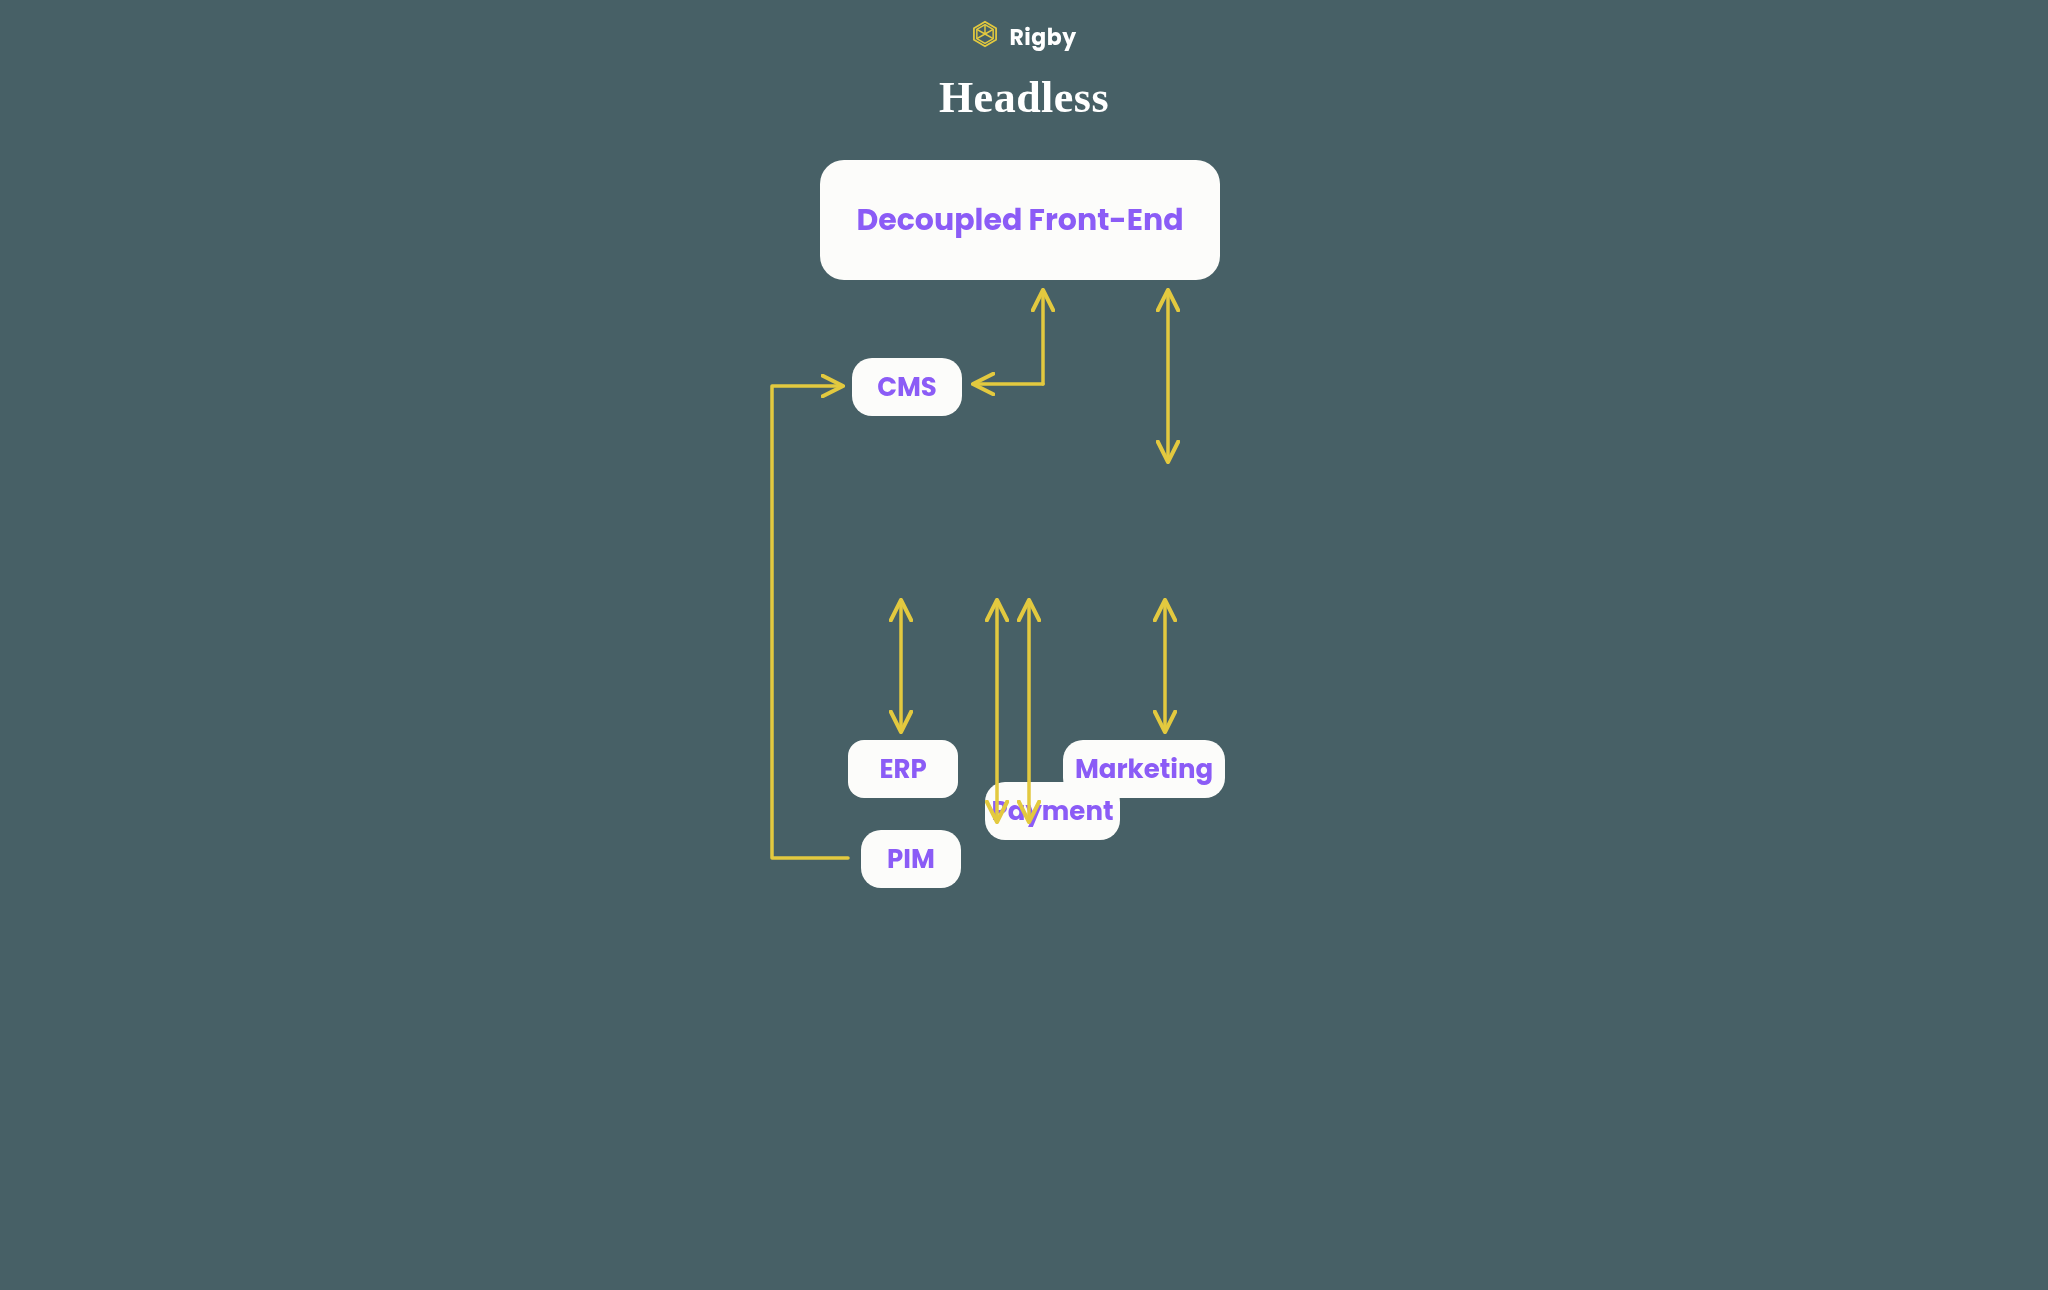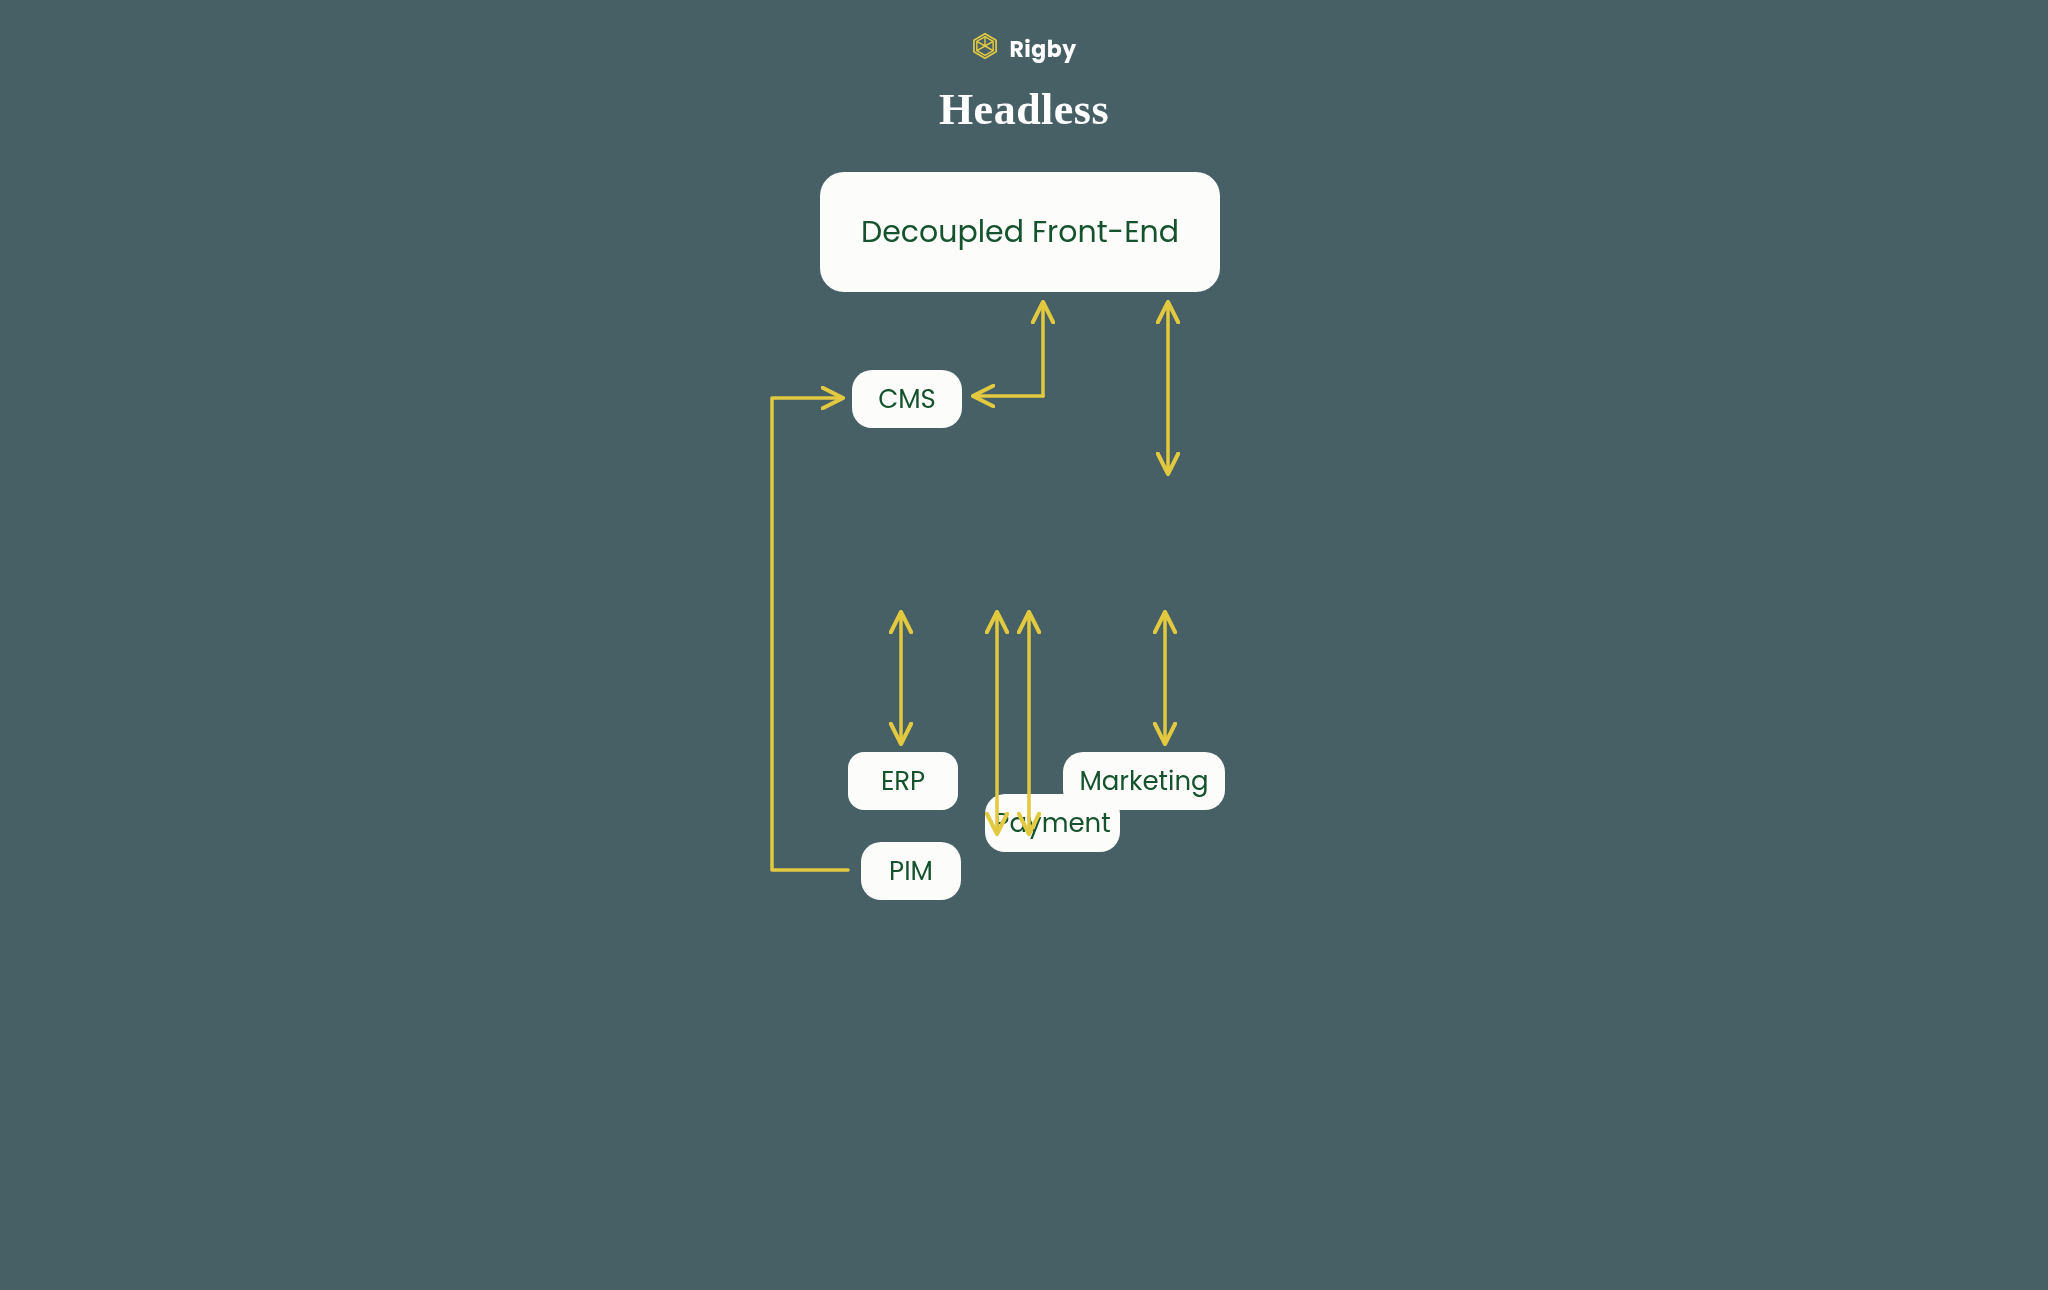--- a/index.html
+++ b/index.html
@@ -8,21 +8,21 @@
     width: 100%;
     height: 100%;
     background: #476066;
     font-family: "Segoe UI", "Poppins", "Helvetica Neue", Arial, sans-serif;
     color: #fff;
   }
   .canvas {
     position: relative;
     width: 1378px;
     height: 897px;
-    margin: 12px auto;
+    margin: 0 auto;
     background: #476066;
   }
   .brand {
     position: absolute;
     left: 0; right: 0;
     top: 20px;
     display: flex;
     align-items: center;
     justify-content: center;
     gap: 10px;
@@ -38,27 +38,27 @@
     top: 72px;
     text-align: center;
     font-size: 44px;
     font-weight: 800;
     letter-spacing: 0.5px;
     font-family: Liberation Serif, serif;
   }
   .node {
     position: absolute;
     background: #fcfcfa;
-    color: #14532d;
+    color: #8b5cf6;
     border-radius: 24px;
     display: flex;
     align-items: center;
     justify-content: center;
     font-size: 28px;
-    font-weight: 400;
+    font-weight: 700;
     box-sizing: border-box;
   }
   .node.big { height: 120px; font-size: 30px; }
   .node.small { height: 58px; font-size: 26px; border-radius: 20px; }
   svg.arrows {
     position: absolute;
     left: 0; top: 0;
     width: 1378px;
     height: 897px;
     pointer-events: none;

